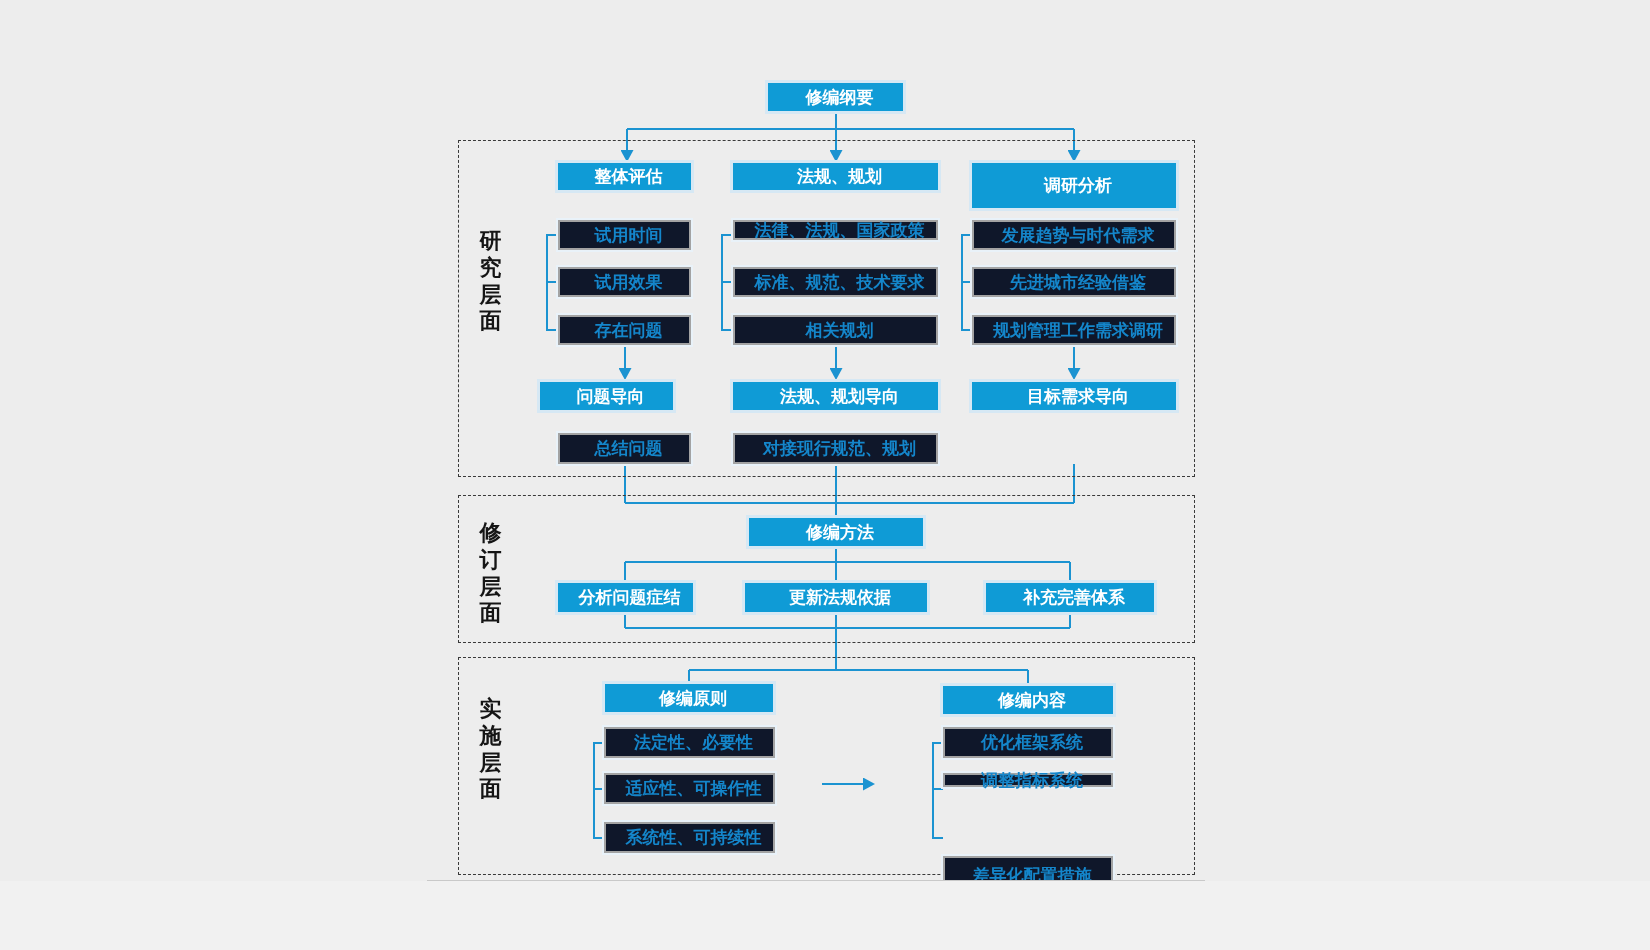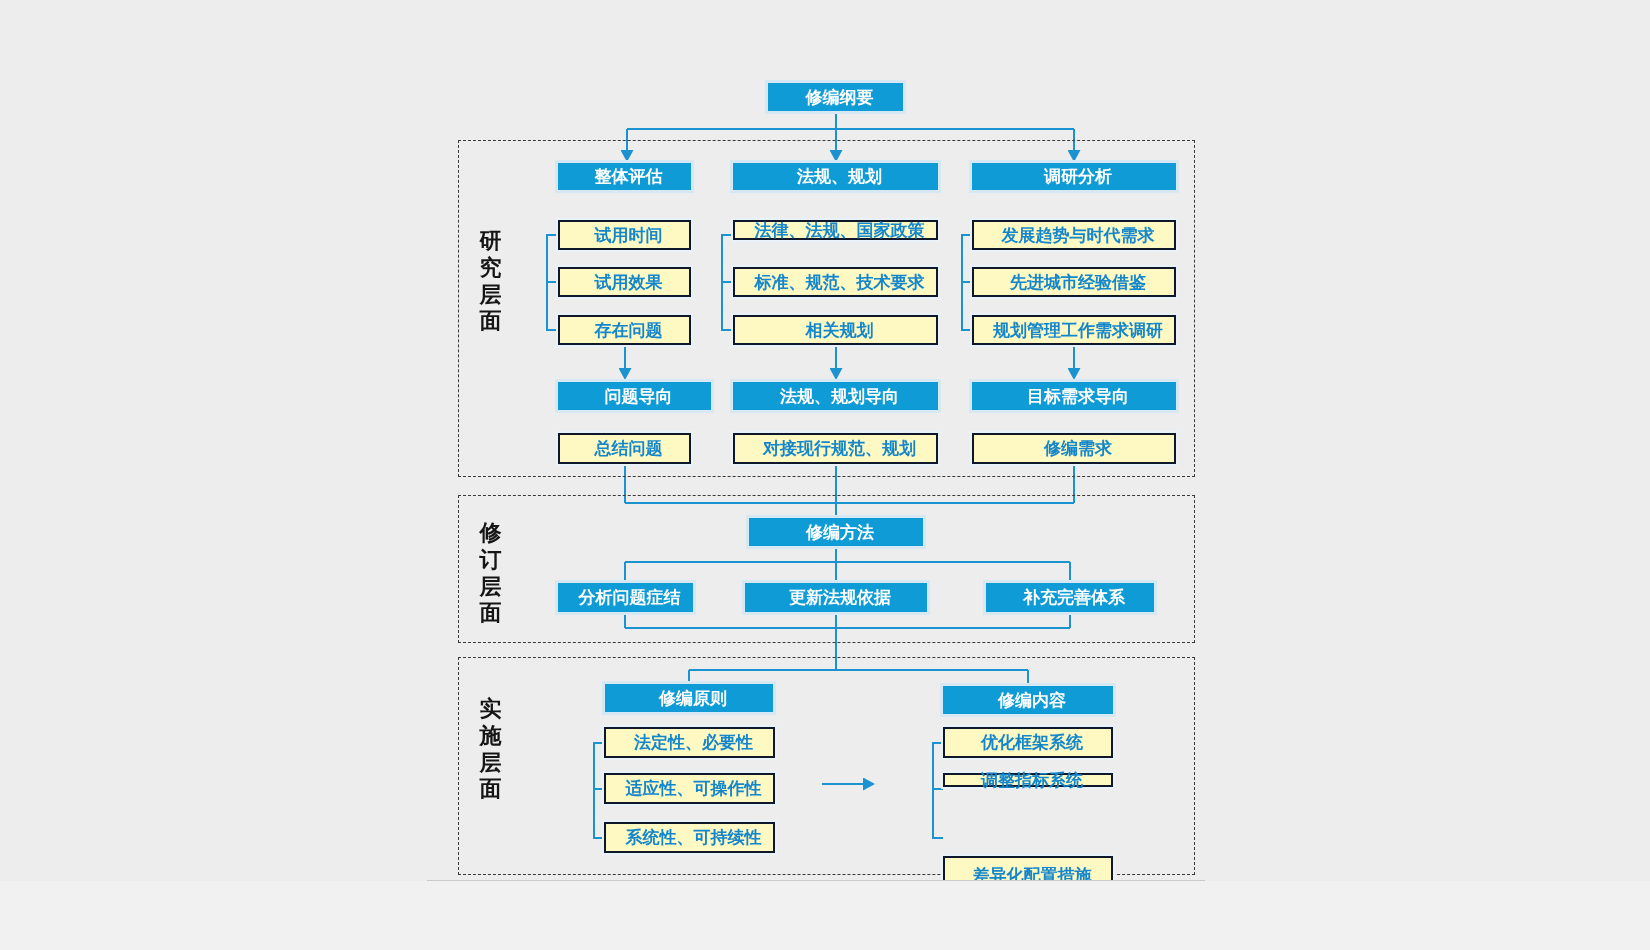--- a/index.html
+++ b/index.html
@@ -5,21 +5,21 @@
   html,body{margin:0;padding:0;}
   body{background:#ededed;font-family:"Liberation Sans","DejaVu Sans",sans-serif;}
   .canvas{position:relative;width:1650px;height:950px;background:#ededed;overflow:hidden;}
   .connectors{position:absolute;left:0;top:0;width:1650px;height:950px;pointer-events:none;}
   .section{position:absolute;border:1px dashed #3a3a3a;box-sizing:border-box;}
   .vlabel{position:absolute;width:27px;font-size:22px;font-weight:bold;color:#151515;
           line-height:1.22;text-align:center;word-break:break-all;}
   .node{position:absolute;display:flex;align-items:center;justify-content:center;
         font-weight:bold;font-size:17px;box-sizing:border-box;white-space:nowrap;padding-left:8px;}
   .solid{background:#0f9bd6;color:#ffffff;box-shadow:0 0 0 3px #d6e8f4;}
-  .light{background:#fef9c3;border:2px solid #0f172a;color:#1486cb;box-shadow:0 0 0 2px #e9f2f9;}
+  .light{background:#0f172a;border:2px solid #a3a3a3;color:#1486cb;box-shadow:0 0 0 2px #e9f2f9;}
   .baseline{position:absolute;background:#c9c9c9;height:1px;}
   .bottomstrip{position:absolute;background:#f1f1f1;}
 </style>
 </head>
 <body>
 
 <div class="canvas">
 
   <svg class="connectors" viewBox="0 0 1650 950" xmlns="http://www.w3.org/2000/svg">
     <defs>
@@ -63,36 +63,35 @@
   <div class="vlabel" style="left:477px;top:228px">研究层面</div>
   <div class="vlabel" style="left:477px;top:520px">修订层面</div>
   <div class="vlabel" style="left:477px;top:696px">实施层面</div>
 
   <div class="node solid" style="left:768px;top:83px;width:135px;height:28px">修编纲要</div>
 
   <div class="node solid" style="left:558px;top:163px;width:133px;height:27px">整体评估</div>
   <div class="node light" style="left:558px;top:220px;width:133px;height:30px">试用时间</div>
   <div class="node light" style="left:558px;top:267px;width:133px;height:30px">试用效果</div>
   <div class="node light" style="left:558px;top:315px;width:133px;height:30px">存在问题</div>
-  <div class="node solid" style="left:558px;top:382px;width:153px;height:28px">问题导向</div>
+  <div class="node solid" style="left:540px;top:382px;width:133px;height:28px">问题导向</div>
   <div class="node light" style="left:558px;top:433px;width:133px;height:31px">总结问题</div>
 
   <div class="node solid" style="left:733px;top:163px;width:205px;height:27px">法规、规划</div>
   <div class="node light" style="left:733px;top:220px;width:205px;height:20px">法律、法规、国家政策</div>
   <div class="node light" style="left:733px;top:267px;width:205px;height:30px">标准、规范、技术要求</div>
   <div class="node light" style="left:733px;top:315px;width:205px;height:30px">相关规划</div>
   <div class="node solid" style="left:733px;top:382px;width:205px;height:28px">法规、规划导向</div>
   <div class="node light" style="left:733px;top:433px;width:205px;height:31px">对接现行规范、规划</div>
 
-  <div class="node solid" style="left:972px;top:163px;width:204px;height:27px">调研分析</div>
+  <div class="node solid" style="left:972px;top:163px;width:204px;height:45px">调研分析</div>
   <div class="node light" style="left:972px;top:220px;width:204px;height:30px">发展趋势与时代需求</div>
   <div class="node light" style="left:972px;top:267px;width:204px;height:30px">先进城市经验借鉴</div>
   <div class="node light" style="left:972px;top:315px;width:204px;height:30px">规划管理工作需求调研</div>
   <div class="node solid" style="left:972px;top:382px;width:204px;height:28px">目标需求导向</div>
-  <div class="node light" style="left:972px;top:433px;width:204px;height:31px">修编需求</div>
 
   <div class="node solid" style="left:749px;top:518px;width:174px;height:28px">修编方法</div>
   <div class="node solid" style="left:558px;top:583px;width:135px;height:29px">分析问题症结</div>
   <div class="node solid" style="left:745px;top:583px;width:182px;height:29px">更新法规依据</div>
   <div class="node solid" style="left:986px;top:583px;width:168px;height:29px">补充完善体系</div>
 
   <div class="node solid" style="left:605px;top:684px;width:168px;height:28px">修编原则</div>
   <div class="node light" style="left:604px;top:727px;width:171px;height:31px">法定性、必要性</div>
   <div class="node light" style="left:604px;top:773px;width:171px;height:31px">适应性、可操作性</div>
   <div class="node light" style="left:604px;top:822px;width:171px;height:31px">系统性、可持续性</div>

